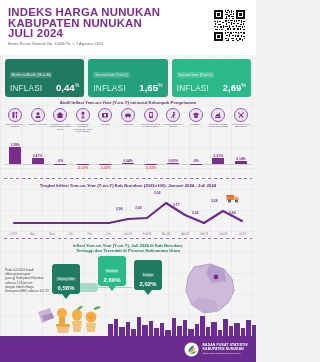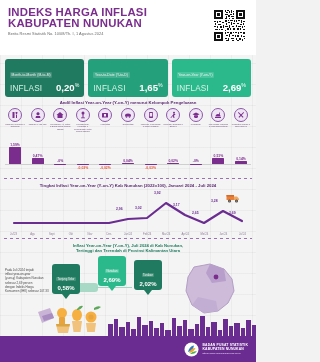--- a/index.html
+++ b/index.html
@@ -104,22 +104,23 @@
   .bps-txt .l2 { font-size:3.4px; font-weight:bold; letter-spacing:.15px; }
   .bps-txt .l3 { font-size:2.5px; opacity:.85; margin-top:.6px; }
 </style>
 </head>
 <body>
 
 <div class="page">
 
   <div class="header">
     <div class="h-title">
-      <div>INDEKS HARGA INFLASI</div>
+      <div>INDEKS HARGA NUNUKAN</div>
       <div>KABUPATEN NUNUKAN</div>
+      <div>JULI 2024</div>
     </div>
     <div class="h-sub">Berita Resmi Statistik No. 10/08/Th. I, 1 Agustus 2024</div>
 
     <div class="qr">
       <svg viewBox="0 0 33 33" width="33" height="33" shape-rendering="crispEdges">
         <rect width="33" height="33" fill="#fff"></rect>
         <g fill="#111">
           <rect x="1" y="1" width="9" height="9"></rect>
             <rect x="3" y="3" width="5" height="5" fill="#fff"></rect>
             <rect x="4" y="4" width="3" height="3"></rect>
@@ -214,21 +215,21 @@
         </g>
       </svg>
     </div>
   </div>
 
   <div class="cards">
     <div class="card c1">
       <span class="card-lbl">Month-to-Month (M-to-M)</span>
       <div class="card-row">
         <span class="card-word">INFLASI</span>
-        <span class="card-val"><span>0,20</span><sup>%</sup></span>
+        <span class="card-val"><span>0,44</span><sup>%</sup></span>
       </div>
     </div>
     <div class="card c2">
       <span class="card-lbl">Year-to-Date (Y-to-D)</span>
       <div class="card-row">
         <span class="card-word">INFLASI</span>
         <span class="card-val"><span>1,65</span><sup>%</sup></span>
       </div>
     </div>
     <div class="card c3">

